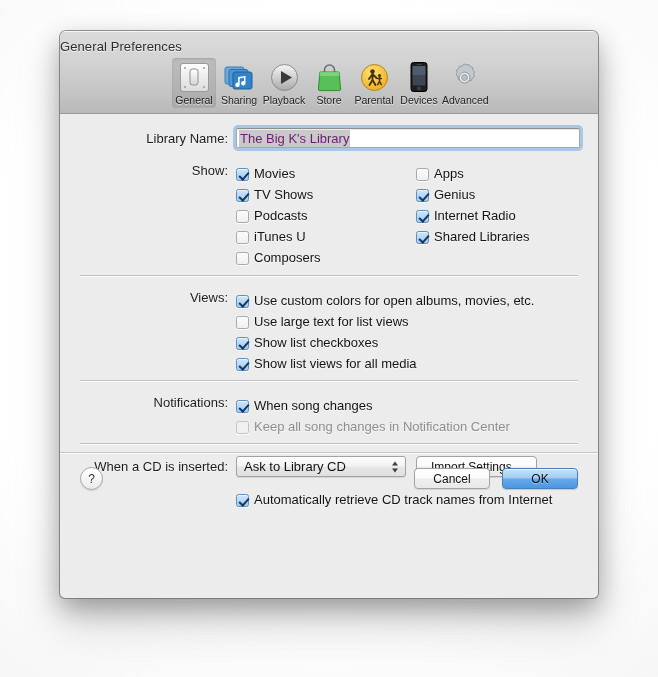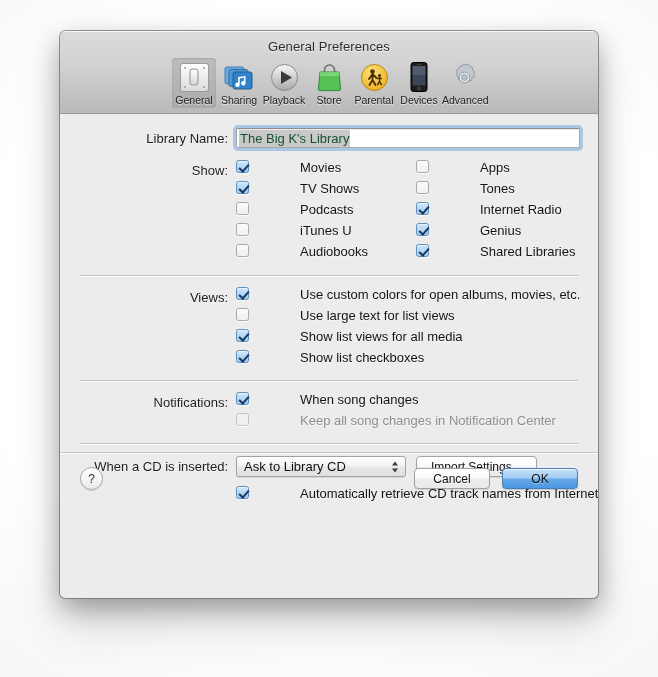--- a/index.html
+++ b/index.html
@@ -42,21 +42,20 @@
 
   
   .titlebar {
     height: 82px;
     background: linear-gradient(to bottom, #dcdcdc 0%, #d2d2d2 40%, #c2c2c2 80%, #b9b9b9 100%);
     border-bottom: 1px solid #9b9b9b;
     position: relative;
     box-shadow: inset 0 1px 0 rgba(255,255,255,0.75);
   }
   .win-title {
-    text-align: center;
     font-size: 13px;
     color: #2d2d2d;
     padding-top: 8px;
     letter-spacing: 0.1px;
     text-shadow: 0 1px 0 rgba(255,255,255,0.7);
   }
 
   .toolbar {
     display: flex;
     justify-content: center;
@@ -117,35 +116,34 @@
     height: 20px;
     background: #fff;
     border: 1px solid #a7a7a7;
     border-top-color: #8d8d8d;
     border-radius: 2px;
     box-shadow: 0 0 0 3px rgba(116,170,226,0.55), inset 0 1px 1px rgba(0,0,0,0.09);
     display: flex;
     align-items: center;
     padding: 0 2px;
     font-size: 13px;
-    color: #14532d;
+    color: #701a75;
     box-sizing: border-box;
   }
   .textfield .sel {
     background: #c9c9c9;
     padding: 1px 1px;
   }
 
   
   .cb-line {
     display: flex;
-    align-items: flex-start;
+    align-items: flex-end;
     height: 21px;
     cursor: default;
-    gap: 46px;
   }
   .cbox {
     width: 13px;
     height: 13px;
     border-radius: 2.5px;
     flex: 0 0 auto;
     margin-right: 5px;
     box-sizing: border-box;
     position: relative;
   }
@@ -458,39 +456,35 @@
             <div class="cb-line">
               <span class="cbox off"></span>
               <span class="cb-text">Podcasts</span>
             </div>
             <div class="cb-line">
               <span class="cbox off"></span>
               <span class="cb-text">iTunes U</span>
             </div>
             <div class="cb-line">
               <span class="cbox off"></span>
-              <span class="cb-text">Audiobooks</span>
+              <span class="cb-text">Composers</span>
             </div>
           </div>
           <div class="col-b">
             <div class="cb-line">
               <span class="cbox off"></span>
               <span class="cb-text">Apps</span>
             </div>
             <div class="cb-line">
-              <span class="cbox off"></span>
-              <span class="cb-text">Tones</span>
+              <span class="cbox on"></span>
+              <span class="cb-text">Genius</span>
             </div>
             <div class="cb-line">
               <span class="cbox on"></span>
               <span class="cb-text">Internet Radio</span>
-            </div>
-            <div class="cb-line">
-              <span class="cbox on"></span>
-              <span class="cb-text">Genius</span>
             </div>
             <div class="cb-line">
               <span class="cbox on"></span>
               <span class="cb-text">Shared Libraries</span>
             </div>
           </div>
         </div>
       </div>
     </div>
 
@@ -503,25 +497,25 @@
           <div class="cb-line">
             <span class="cbox on"></span>
             <span class="cb-text">Use custom colors for open albums, movies, etc.</span>
           </div>
           <div class="cb-line">
             <span class="cbox off"></span>
             <span class="cb-text">Use large text for list views</span>
           </div>
           <div class="cb-line">
             <span class="cbox on"></span>
-            <span class="cb-text">Show list views for all media</span>
+            <span class="cb-text">Show list checkboxes</span>
           </div>
           <div class="cb-line">
             <span class="cbox on"></span>
-            <span class="cb-text">Show list checkboxes</span>
+            <span class="cb-text">Show list views for all media</span>
           </div>
         </div>
       </div>
     </div>
 
     <div class="sep"></div>
 
     <div class="sec" style="padding-top:10px;padding-bottom:9px">
       <div class="sec-inner">
         <div class="sec-label">Notifications:</div>

